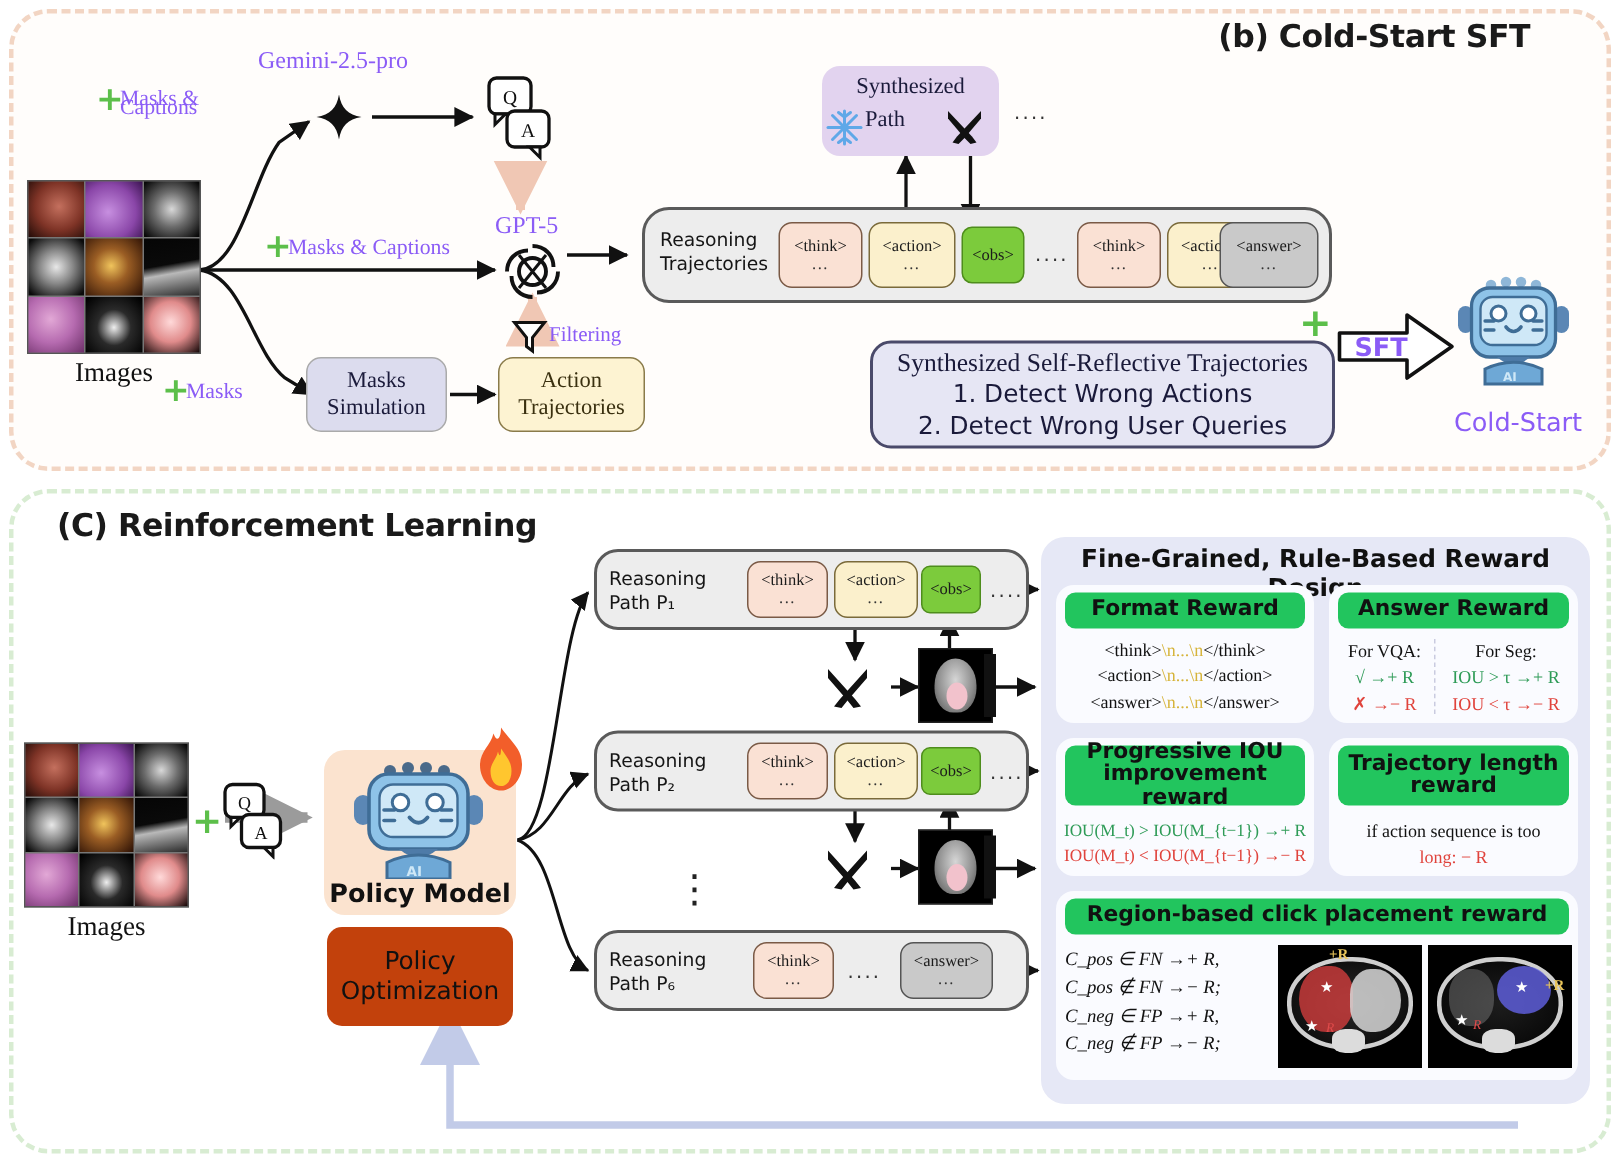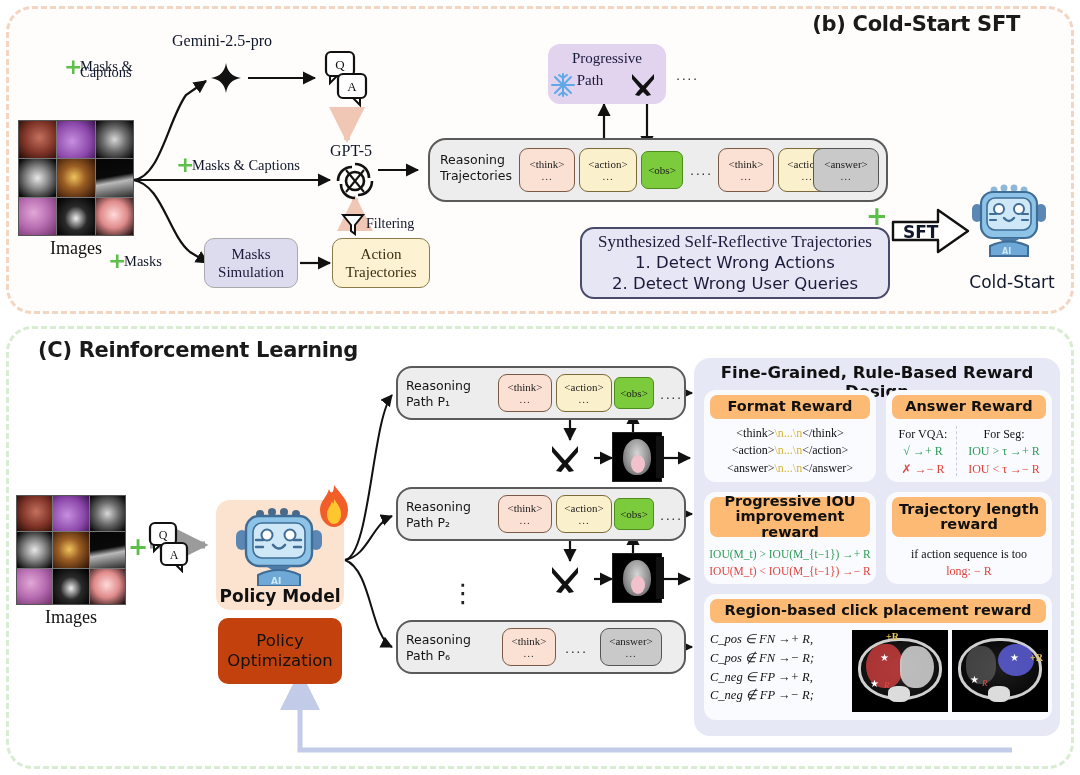--- a/index.html
+++ b/index.html
@@ -22,21 +22,21 @@
   
   .imggrid { position:absolute; display:grid; grid-template-columns:repeat(3,1fr);
     grid-template-rows:repeat(3,1fr); gap:1px; background:#777; border:1px solid #555; }
   .imggrid .cell { background:#0b0b0b; position:relative; overflow:hidden; }
   .imglabel { position:absolute; font-family:"Liberation Serif", serif;
     font-size:18px; color:#111; text-align:center; }
 
   .plus { position:absolute; color:#5cbf4a; font-weight:700;
     font-family:"DejaVu Sans", sans-serif; line-height:1; }
 
-  .lbl { position:absolute; font-family:"Liberation Serif", serif; color:#0f172a; }
+  .lbl { position:absolute; font-family:"Liberation Serif", serif; color:#8b5cf6; }
 
   .rbox { position:absolute; border-radius:10px; display:flex;
     align-items:center; justify-content:center; text-align:center;
     font-family:"Liberation Serif", serif; }
   .bx-click { background:#dcdcee; border:1px solid #aaa; color:#1a1a3a; }
   .bx-action { background:#fdf3d2; border:1.5px solid #8a7b4a; color:#3a3010; }
 
   svg.overlay { position:absolute; left:0; top:0; width:1080px; height:775px;
     pointer-events:none; }
 
@@ -87,21 +87,21 @@
     font-size:12.5px; color:#151515; line-height:1.25; }
 
   .maskthumb { position:absolute; }
 
   
   #reward-panel { position:absolute; background:#e6e8f6; border-radius:16px; }
   #reward-title { position:absolute; font-family:"DejaVu Sans", sans-serif;
     font-weight:700; font-size:16.5px; color:#111; text-align:center; width:100%; }
   .rcard { position:absolute; background:#fafbff; border-radius:12px; }
   .rhead { position:absolute; left:6px; right:6px; top:5px; height:24px;
-    background:#fdba74; border-radius:7px; font-family:"DejaVu Sans", sans-serif;
+    background:#22c55e; border-radius:7px; font-family:"DejaVu Sans", sans-serif;
     font-weight:700; font-size:14.5px; color:#111; display:flex;
     align-items:center; justify-content:center; text-align:center; line-height:1.05;}
   .rhead.two { height:40px; }
   .rbody { position:absolute; left:4px; right:4px; font-family:"Liberation Serif", serif;
     font-size:12px; color:#111; text-align:center; line-height:1.45; }
   .grn { color:#2e9b57; } .red { color:#e0433c; } .ital { font-style:italic; }
   .ylw { color:#d6b43a; }
   .vdiv { position:absolute; border-left:1.5px dashed #c9cbe0; }
 
   .ctimg { position:absolute; background:#000; overflow:hidden; }
@@ -231,21 +231,21 @@
   <span>Masks</span>
   <span>Simulation</span>
 </div>
 
 <div class="rbox bx-action" style="left:332px; top:238px; width:98px; height:50px; flex-direction:column; font-size:15px; line-height:1.2;">
   <span>Action</span>
   <span>Trajectories</span>
 </div>
 
 <div class="segbox" style="left:548px; top:44px; width:118px; height:60px;"></div>
-<div class="segtxt" style="left:548px; top:50px; width:118px;">Progressive</div>
+<div class="segtxt" style="left:548px; top:50px; width:118px;">Synthesized</div>
 <div class="segtxt" style="left:548px; top:72px; width:84px;">Path</div>
 
 <svg style="position:absolute; left:550px; top:72px; width:26px; height:26px;">
   <g stroke="#5fa8e8" stroke-width="2" stroke-linecap="round">
     <line x1="13" y1="2" x2="13" y2="24"></line>
       <line x1="2" y1="13" x2="24" y2="13"></line>
     <line x1="5" y1="5" x2="21" y2="21"></line>
       <line x1="21" y1="5" x2="5" y2="21"></line>
     <line x1="13" y1="6" x2="9" y2="3"></line>
       <line x1="13" y1="6" x2="17" y2="3"></line>

